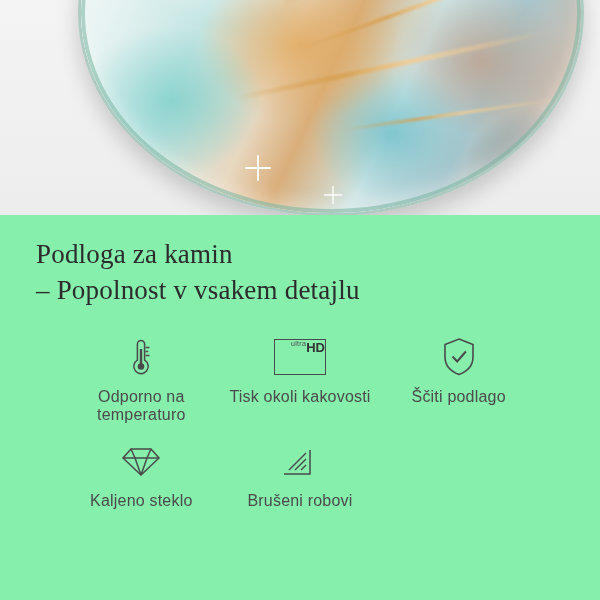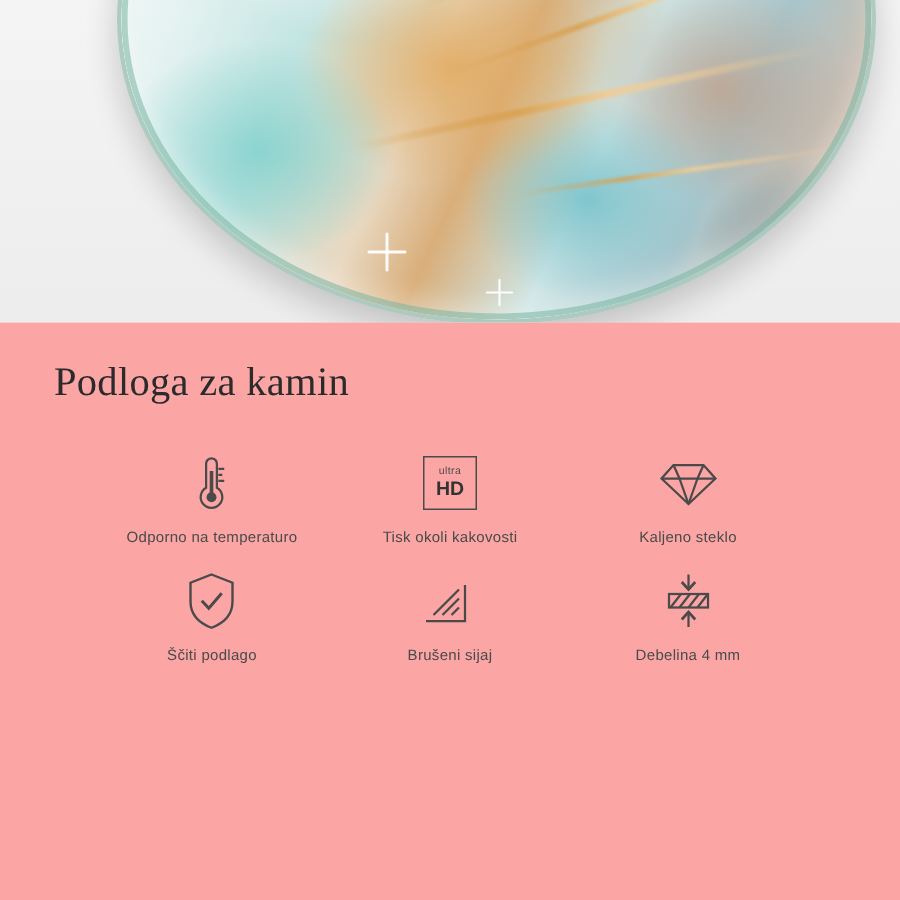--- a/index.html
+++ b/index.html
@@ -10,21 +10,21 @@
     width: 600px;
     height: 600px;
     background: #ffffff;
     font-family: "Liberation Sans", sans-serif;
     overflow: hidden;
   }
   .page {
     position: relative;
     width: 600px;
     height: 600px;
-    background: #fca5a5;
+    background: #86efac;
     overflow: hidden;
   }
 
   
   .hero {
     position: relative;
     width: 600px;
     height: 215px;
     background: #f2f2f2;
     overflow: hidden;
@@ -138,34 +138,35 @@
     justify-content: flex-start;
   }
   .feature .ico {
     height: 46px;
     display: flex;
     align-items: center;
     justify-content: center;
   }
   .feature .cap {
     margin-top: 8px;
-    font-size: 10px;
+    font-size: 16px;
     color: #4a4a4a;
     text-align: center;
     letter-spacing: 0.2px;
   }
   .hd-badge {
     width: 34px;
     height: 34px;
     border: 1.6px solid #4a4a4a;
     display: flex;
-    flex-direction: column;
-    align-items: center;
+    flex-direction: row;
+    align-items: flex-start;
     justify-content: center;
     line-height: 1;
+    padding-left: 16px;
   }
   .hd-badge .u {
     font-size: 7px;
     color: #4a4a4a;
     letter-spacing: 0.3px;
   }
   .hd-badge .h {
     font-size: 13px;
     font-weight: bold;
     color: #333;
@@ -189,20 +190,21 @@
       <div class="plate-gloss"></div>
       <div class="plate-edge"></div>
     </div>
     <div class="sparkle sp1"></div>
     <div class="sparkle sp2"></div>
   </div>
 
   <div class="content">
     <h1 class="headline">
       <span>Podloga za kamin</span>
+      <span class="l2">– Popolnost v vsakem detajlu</span>
     </h1>
 
     <div class="features">
 
       <div class="feature">
         <div class="ico">
           <svg width="26" height="42" viewBox="0 0 26 42" fill="none" stroke="#4a4a4a" stroke-width="1.5">
             <path d="M13 4.5a3.6 3.6 0 0 1 3.6 3.6v16.1a7.2 7.2 0 1 1-7.2 0V8.1A3.6 3.6 0 0 1 13 4.5z"></path>
             <circle cx="13" cy="30.5" r="3.3" fill="#4a4a4a" stroke="none"></circle>
             <line x1="13" y1="13" x2="13" y2="28" stroke-width="2.4"></line>
@@ -219,66 +221,50 @@
           <div class="hd-badge">
             <span class="u">ultra</span>
             <span class="h">HD</span>
           </div>
         </div>
         <div class="cap">Tisk okoli kakovosti</div>
       </div>
 
       <div class="feature">
         <div class="ico">
+          <svg width="36" height="42" viewBox="0 0 36 42" fill="none" stroke="#4a4a4a" stroke-width="1.6">
+            <path d="M18 3 L32 8.5 v12.5 c0 9-6 14.5-14 17.5 C10 35.5 4 30 4 21 V8.5 Z"></path>
+            <polyline points="11.5,20.5 16.2,25.5 24.8,15.5" stroke-width="2"></polyline>
+          </svg>
+        </div>
+        <div class="cap">Ščiti podlago</div>
+      </div>
+
+      <div class="feature">
+        <div class="ico">
           <svg width="42" height="36" viewBox="0 0 42 36" fill="none" stroke="#4a4a4a" stroke-width="1.5">
             <path d="M11 6 H31 L39 15 L21 32 L3 15 Z"></path>
             <line x1="3" y1="15" x2="39" y2="15"></line>
             <line x1="11" y1="6" x2="15" y2="15"></line>
             <line x1="31" y1="6" x2="27" y2="15"></line>
             <line x1="15" y1="15" x2="21" y2="32"></line>
             <line x1="27" y1="15" x2="21" y2="32"></line>
           </svg>
         </div>
         <div class="cap">Kaljeno steklo</div>
       </div>
 
       <div class="feature">
         <div class="ico">
-          <svg width="36" height="42" viewBox="0 0 36 42" fill="none" stroke="#4a4a4a" stroke-width="1.6">
-            <path d="M18 3 L32 8.5 v12.5 c0 9-6 14.5-14 17.5 C10 35.5 4 30 4 21 V8.5 Z"></path>
-            <polyline points="11.5,20.5 16.2,25.5 24.8,15.5" stroke-width="2"></polyline>
-          </svg>
-        </div>
-        <div class="cap">Ščiti podlago</div>
-      </div>
-
-      <div class="feature">
-        <div class="ico">
           <svg width="40" height="34" viewBox="0 0 40 34" fill="none" stroke="#4a4a4a" stroke-width="1.5">
             <path d="M4 30 H30 L30 6"></path>
             <line x1="9" y1="26" x2="26" y2="9"></line>
             <line x1="15" y1="26" x2="26" y2="15"></line>
             <line x1="21" y1="26" x2="26" y2="21"></line>
           </svg>
         </div>
-        <div class="cap">Brušeni sijaj</div>
-      </div>
-
-      <div class="feature">
-        <div class="ico">
-          <svg width="40" height="42" viewBox="0 0 40 42" fill="none" stroke="#4a4a4a" stroke-width="1.5">
-            <line x1="20" y1="3" x2="20" y2="12"></line>
-            <polyline points="15.5,8 20,13 24.5,8" stroke-width="1.8"></polyline>
-            <rect x="7" y="16" width="26" height="9"></rect>
-            <line x1="8" y1="25" x2="15" y2="16"></line>
-            <line x1="14" y1="25" x2="21" y2="16"></line>
-            <line x1="20" y1="25" x2="27" y2="16"></line>
-            <line x1="26" y1="25" x2="32.5" y2="16.5"></line>
-            <line x1="20" y1="38" x2="20" y2="29"></line>
-            <polyline points="15.5,33 20,28 24.5,33" stroke-width="1.8"></polyline>
-          </svg>
-        </div>
-        <div class="cap">Debelina 4 mm</div>
-      </div>
+        <div class="cap">Brušeni robovi</div>
+      </div>
+
 
     </div>
   </div>
 </div>
 
 </body></html>

